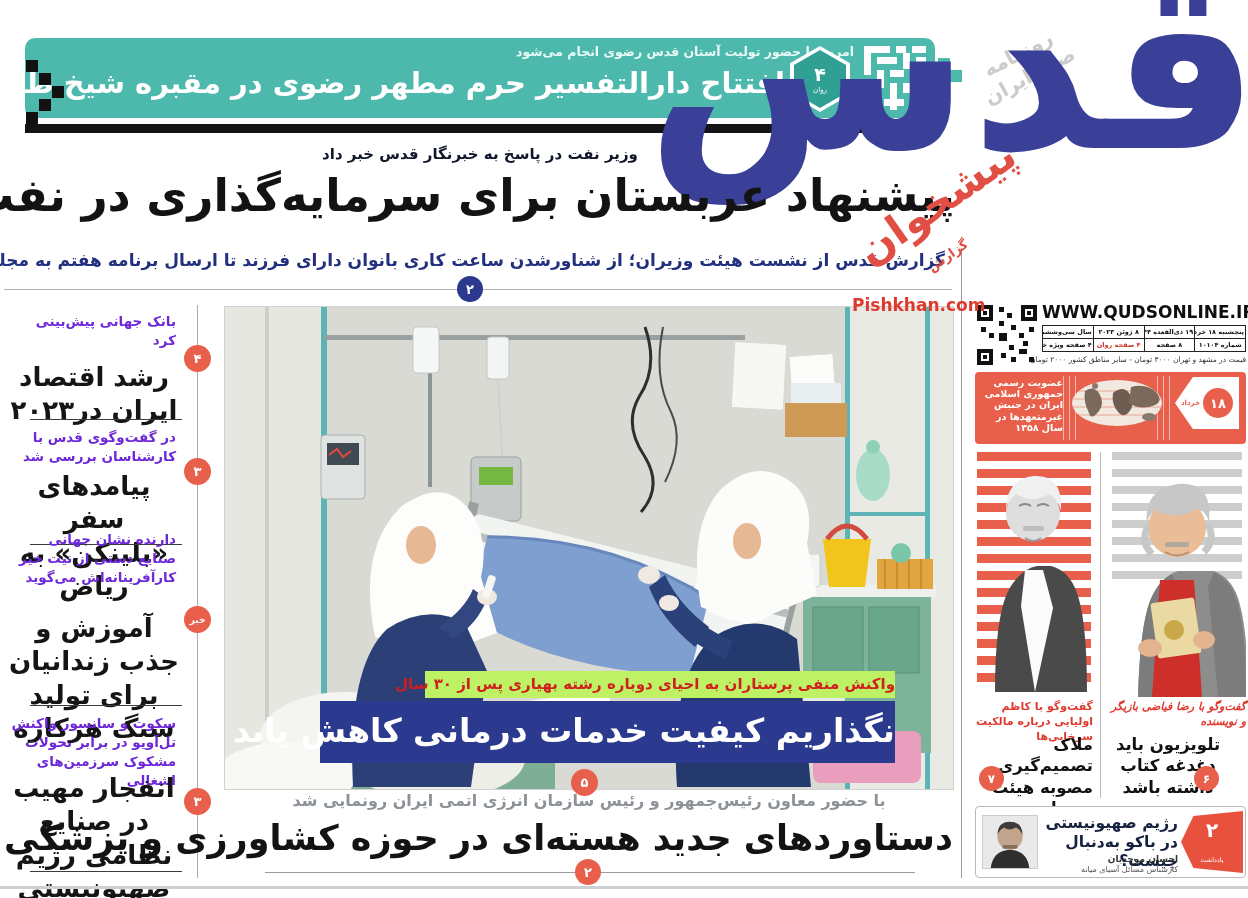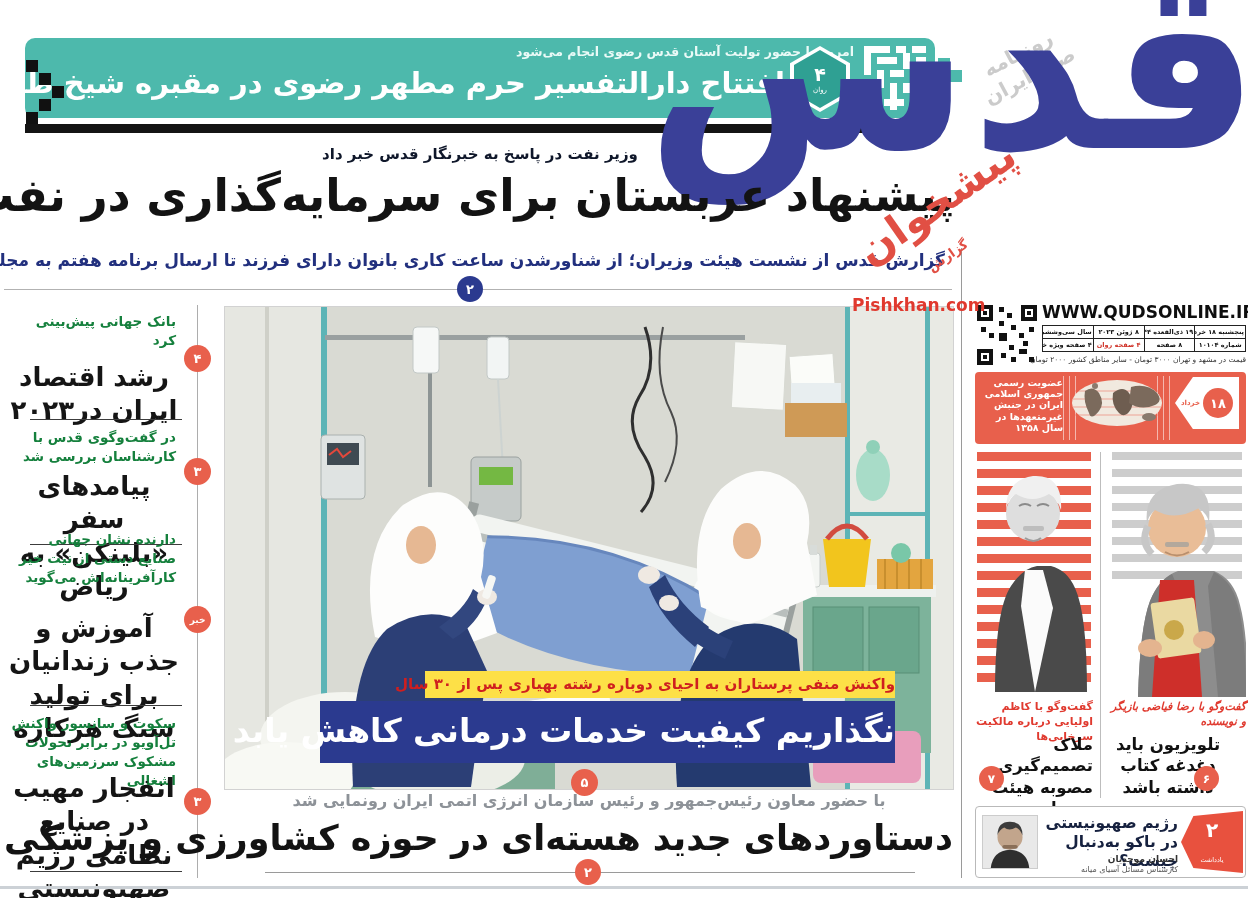--- a/index.html
+++ b/index.html
@@ -33,29 +33,29 @@
   .lead-subhead{left:15px;top:250px;width:930px;font-size:17px;font-weight:bold;color:#22307e;text-align:center;white-space:nowrap;z-index:2;}
   .lead-line{left:4px;top:289px;width:948px;height:1px;background:#b2b2b2;}
   .lead-ref{left:457px;top:276px;width:26px;height:26px;background:#2b3a8f;font-size:13px;z-index:3;}
 
   
   .wm-diag{left:845px;top:178px;font-size:42px;font-weight:900;color:#e14f44;transform:rotate(-35deg);z-index:4;white-space:nowrap;}
   .wm-small{left:925px;top:248px;font-size:13px;font-weight:bold;color:#e14f44;transform:rotate(-35deg);z-index:4;white-space:nowrap;}
   .wm-site{left:852px;top:295px;width:120px;font-size:17px;font-weight:bold;color:#e0392e;direction:ltr;z-index:4;white-space:nowrap;}
 
   
-  .sb-kicker{left:0;width:186px;padding:0 10px;font-size:13.5px;font-weight:bold;color:#15803d;text-align:right;line-height:1.4;}
+  .sb-kicker{left:0;width:186px;padding:0 10px;font-size:13.5px;font-weight:bold;color:#6d28d9;text-align:right;line-height:1.4;}
   .sb-head{left:0;width:188px;padding:0 6px;font-size:26px;font-weight:900;color:#151515;text-align:center;line-height:1.28;}
   .sb-sep{left:30px;width:152px;height:1px;background:#3c3c3c;}
   .rail{left:197px;top:305px;width:1px;height:573px;background:#adadad;}
   .rail-badge{left:184px;width:27px;height:27px;background:#e8604c;font-size:13px;z-index:2;}
 
   
   .photo{left:225px;top:307px;width:728px;height:482px;background:#d9dad3;outline:1px solid #d2d2d2;}
-  .photo-kicker{left:200px;top:364px;width:470px;height:27px;background:#fde047;color:#cf1f1f;font-size:15px;font-weight:bold;text-align:center;line-height:27px;white-space:nowrap;z-index:2;}
+  .photo-kicker{left:200px;top:364px;width:470px;height:27px;background:#bef264;color:#cf1f1f;font-size:15px;font-weight:bold;text-align:center;line-height:27px;white-space:nowrap;z-index:2;}
   .photo-head{left:95px;top:394px;width:575px;height:62px;background:#2b3a8f;color:#fff;font-size:33px;font-weight:900;text-align:center;line-height:60px;white-space:nowrap;z-index:2;}
   .photo-ref{left:571px;top:769px;width:27px;height:27px;background:#e8604c;font-size:13px;z-index:3;}
 
   
   .nuc-kicker{left:225px;top:791px;width:728px;font-size:16px;font-weight:bold;color:#8d9298;text-align:center;white-space:nowrap;}
   .nuc-head{left:225px;top:810px;width:728px;font-size:35px;font-weight:900;color:#131313;text-align:center;white-space:nowrap;line-height:1.6;}
   .nuc-line{left:265px;top:872px;width:650px;height:1px;background:#9a9a9a;}
   .nuc-ref{left:575px;top:859px;width:26px;height:26px;background:#e8604c;font-size:13px;}
 
   

